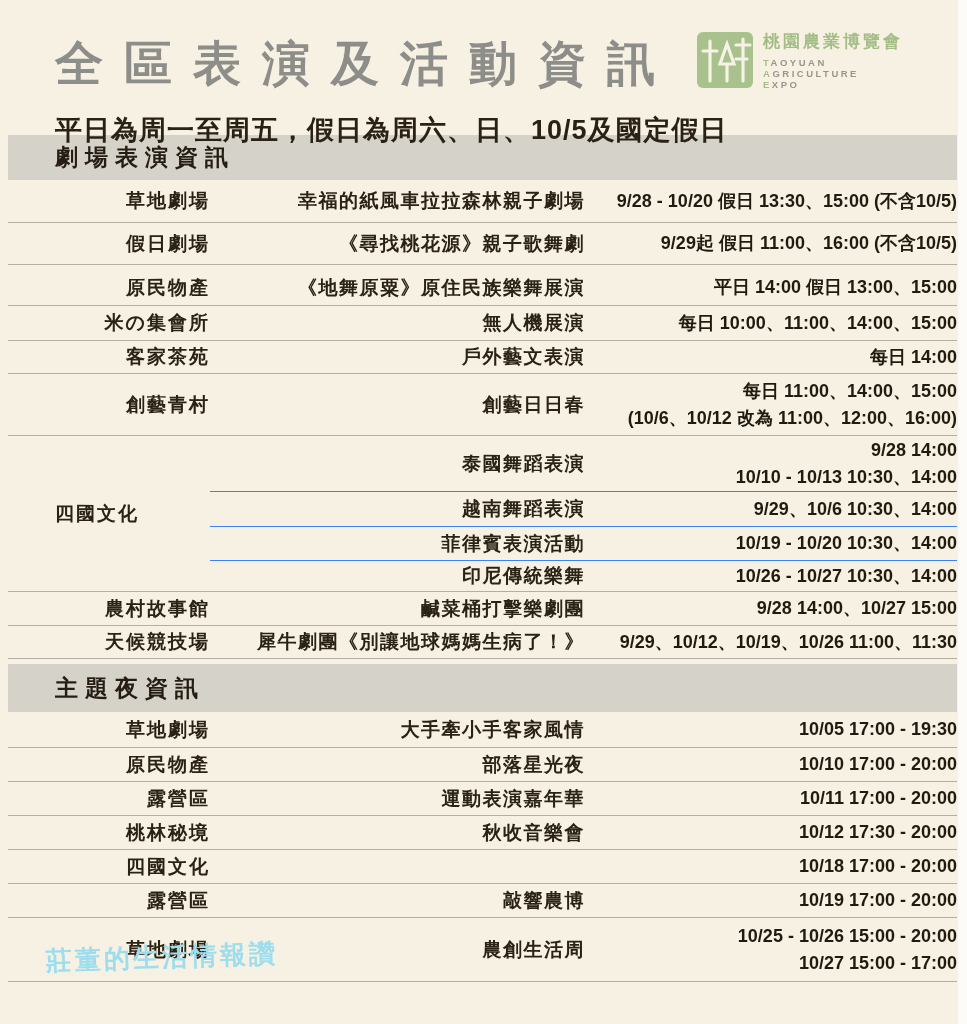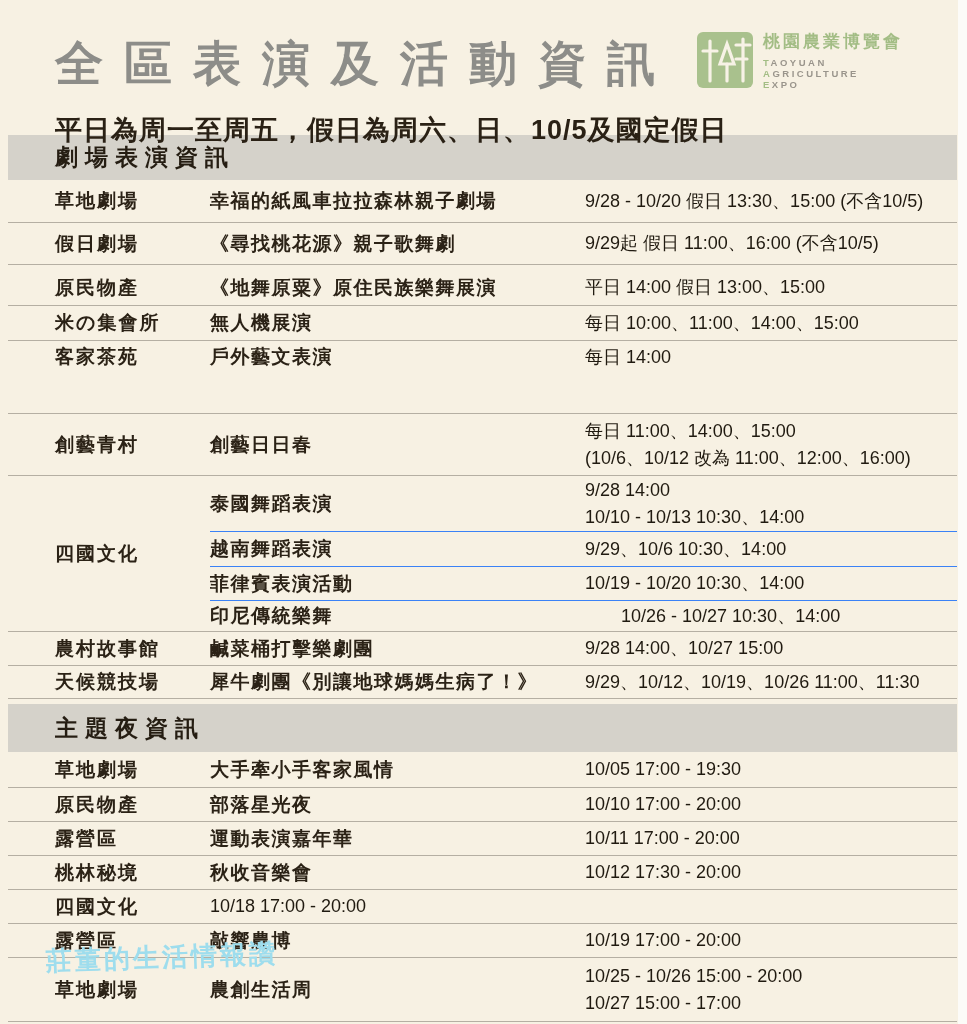--- a/index.html
+++ b/index.html
@@ -26,47 +26,47 @@
   .logo-text{ display:flex; flex-direction:column; }
   .logo-zh{ font-size:17px; font-weight:700; color:#a3bd85; letter-spacing:3px; white-space:nowrap; }
   .logo-en{ margin-top:4px; }
   .logo-en-line{
     font-size:9.5px; font-weight:700; color:#9a958c; letter-spacing:2.5px; line-height:11px; white-space:nowrap;
   }
   .logo-en-line::first-letter{ color:#a3bd85; }
 
   
   .content{ padding:0 10px 0 8px; }
-  .section{ margin-bottom:5px; }
+  .section{ margin-bottom:5px;text-align:right; }
   .band{
     background:#d5d2ca; display:flex; align-items:center; padding-left:47px;
     font-size:23px; font-weight:700; color:#251d12; letter-spacing:7px;
   }
   .band.h45{ height:45px; } .band.h44{ height:44px; } .band.h48{ height:48px; }
   .rows{ border-bottom:1px solid #b5afa3; }
   .row{
     display:flex; align-items:center; padding-left:47px; border-top:1px solid #b5afa3;
   }
   .rows .row:first-child{ border-top:none; }
   .venue{ width:155px; flex-shrink:0; font-size:19px; font-weight:700; letter-spacing:2px; white-space:nowrap; }
   .event{ width:375px; flex-shrink:0; font-size:19px; font-weight:700; letter-spacing:1.5px; white-space:nowrap; }
-  .sched{ flex:1; font-size:18px; font-weight:400; color:#201a10; white-space:nowrap; }
+  .sched{ flex:1; font-size:18px; font-weight:700; color:#201a10; white-space:nowrap; }
   .sched .line{ line-height:27px; }
 
   
   .row.group{ align-items:stretch; }
   .group .venue{ display:flex; align-items:center; }
   .subs{ flex:1; display:flex; flex-direction:column; }
   .sub{ display:flex; align-items:center; border-top:1px solid #3b82f6; }
   .subs .sub:first-child{ border-top:none; }
 
   
   .h42{ min-height:42px; } .h35{ min-height:35px; } .h34{ min-height:34px; }
   .h33{ min-height:33px; } .h31{ min-height:31px;gap:36px; } .h55{ min-height:55px; }
-  .h62{ min-height:62px;margin-top:40px; } .h64{ min-height:64px; }
+  .h62{ min-height:62px; } .h64{ min-height:64px; }
 
   .watermark{
     position:absolute; left:46px; top:940px;
     font-size:26px; font-weight:700; color:#9edded; letter-spacing:3px;
     transform:rotate(-2deg); white-space:nowrap; pointer-events:none;
   }
 </style>
 </head>
 <body>
 

